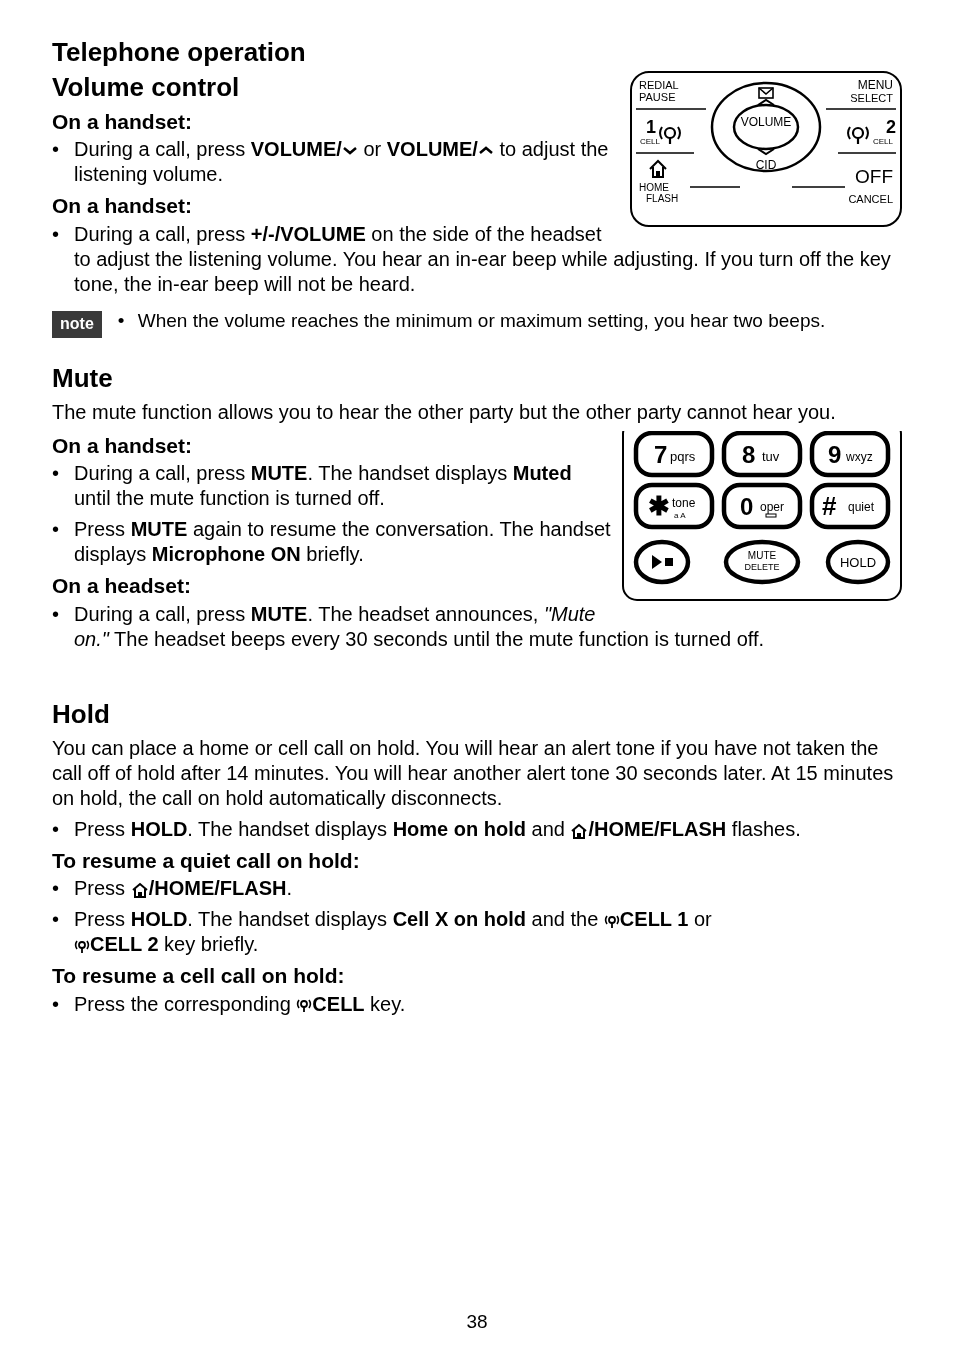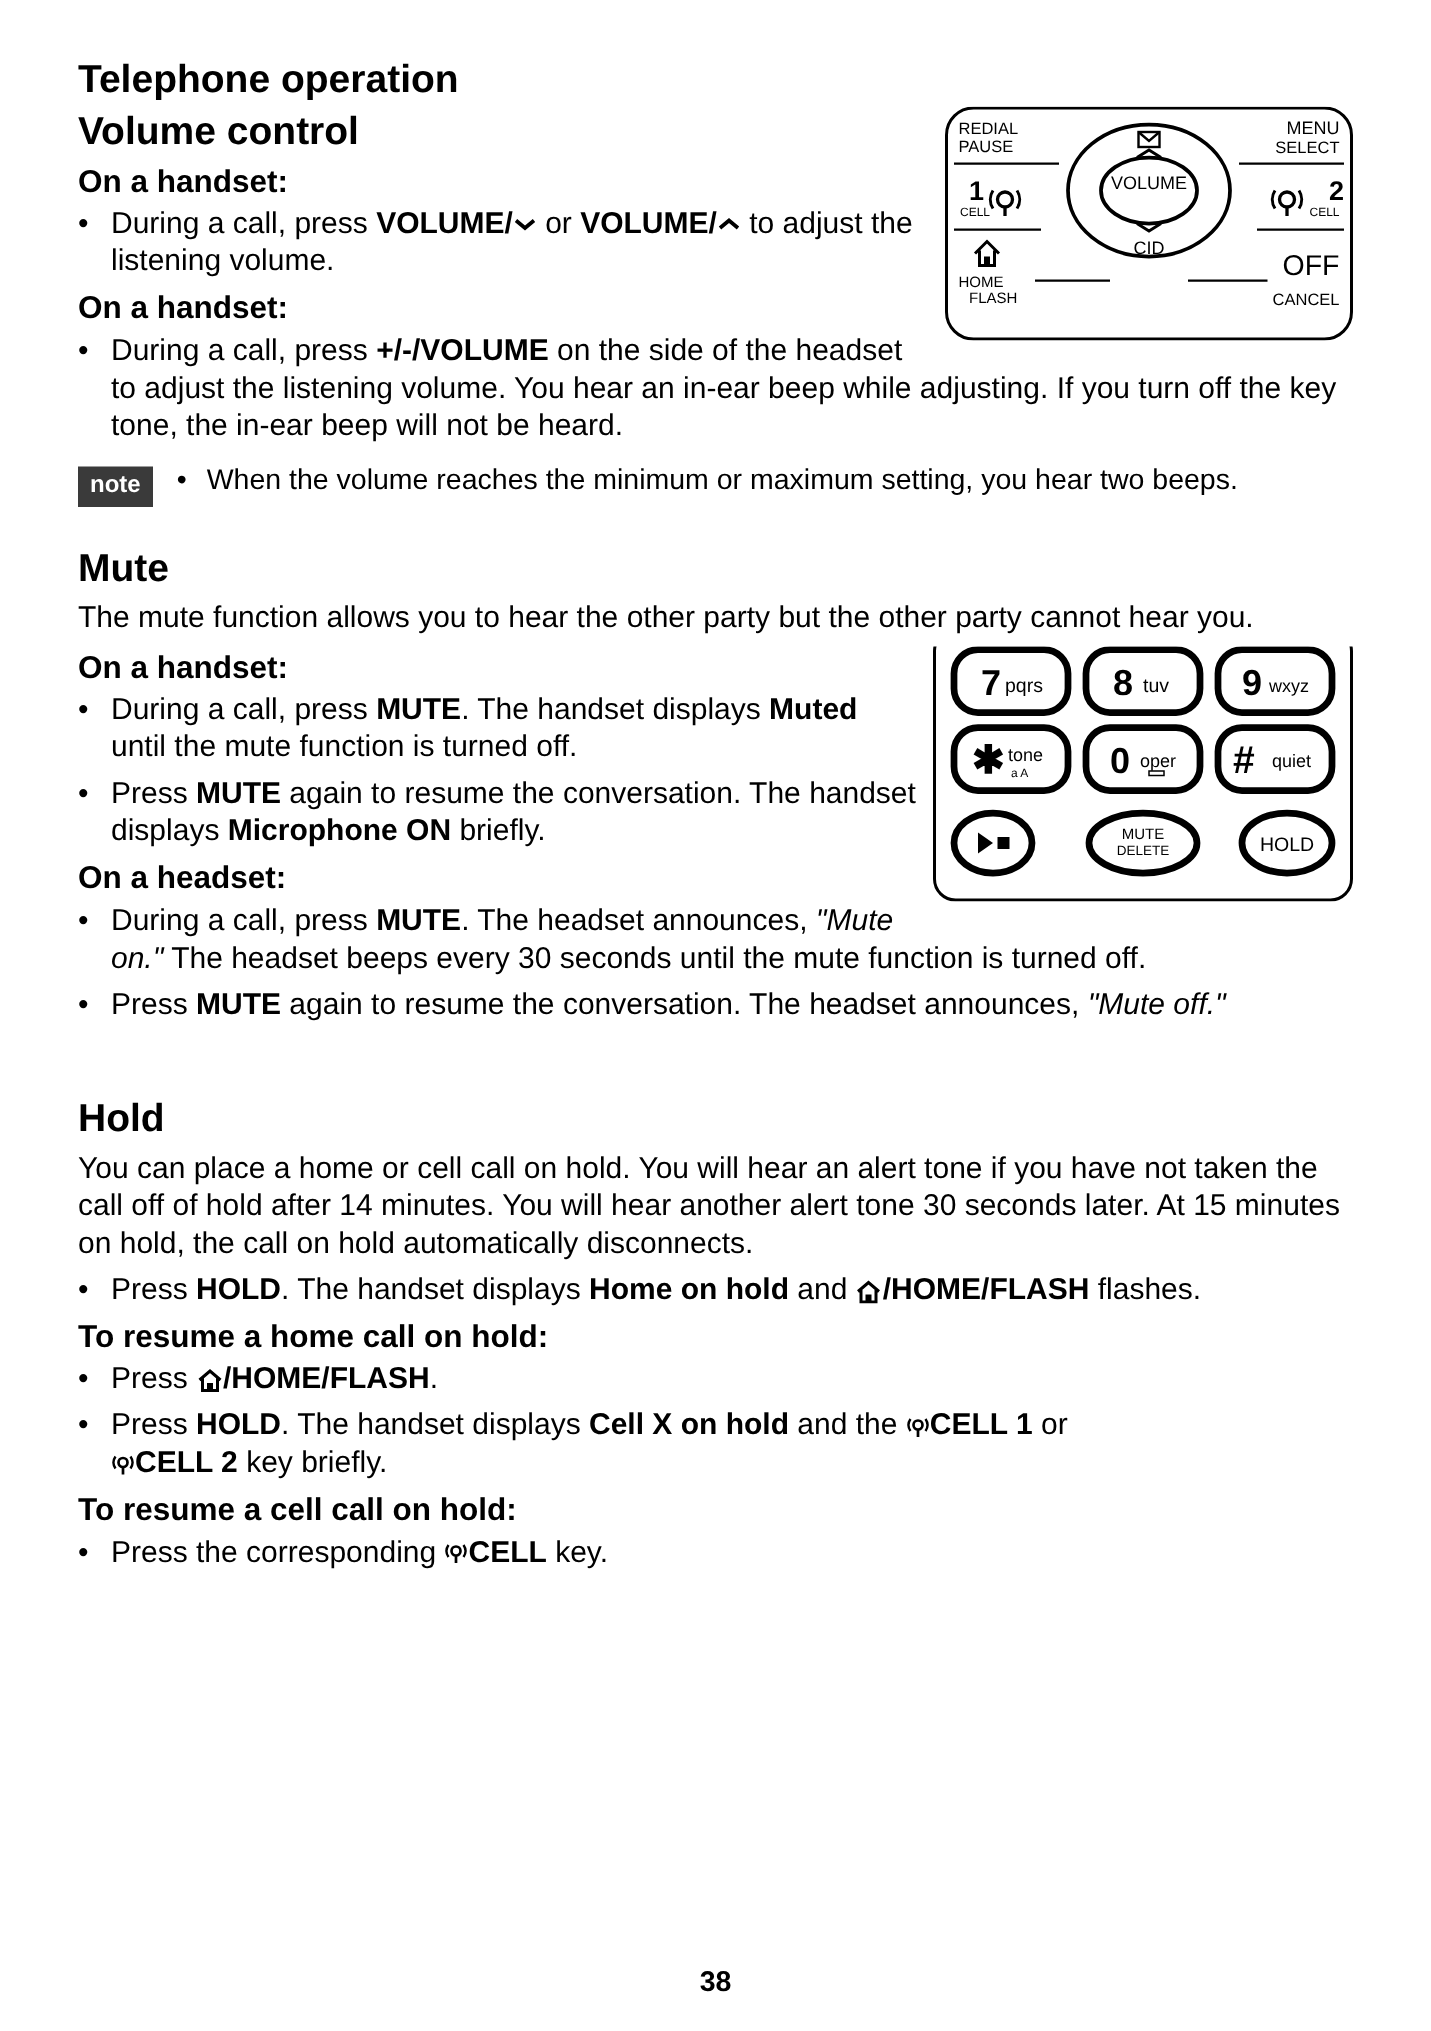--- a/index.html
+++ b/index.html
@@ -23,21 +23,21 @@
     .note-row { display: flex; align-items: flex-start; margin-top: 6px; margin-bottom: 2px; }
     .note-badge {
       background: #3a3a3a; color: #fff; font-weight: bold; font-size: 16px;
       padding: 3px 8px 4px 8px; margin-right: 16px; flex-shrink: 0; margin-top: 2px;
     }
     .note-list { list-style: none; }
     .note-list li { font-size: 19px; position: relative; padding-left: 20px; margin-bottom: 4px; }
     .note-list li:before { content: "•"; position: absolute; left: 0; top: 0; }
     .b { font-weight: bold; }
     .it { font-style: italic; }
-    .pagenum { position: absolute; bottom: 20px; left: 0; right: 0; text-align: center; font-size: 19px; font-weight: bold; }
+    .pagenum { position: absolute; bottom: 20px; left: 0; right: 0; text-align: center; font-size: 19px; }
     .fig {
       float: right; margin-left: 10px; margin-bottom: 8px;
     }
     .fig1 { width: 272px; height: 156px; }
     .fig2 { width: 280px; height: 182px; margin-top: -12px; }
     svg text { font-family: Arial, Helvetica, sans-serif; }
     .content-row { overflow: hidden; }
     .spacer { height: 16px; }
   </style>
 </head>
@@ -188,41 +188,38 @@
       </li>
       <li>
         <span>Press </span><span class="b">MUTE</span><span> again to resume the conversation. The handset displays </span><span class="b">Microphone ON</span><span> briefly.</span>
       </li>
     </ul>
     <h3>On a headset:</h3>
     <ul class="bullet-list">
       <li>
         <span>During a call, press </span><span class="b">MUTE</span><span>. The headset announces, </span><span class="it">"Mute on."</span><span> The headset beeps every 30 seconds until the mute function is turned off.</span>
       </li>
-      <li>
-        <span>Press </span><span class="b">MUTE</span><span> again to resume the conversation. The headset announces, </span><span class="it">"Mute off."</span>
-      </li>
     </ul>
   </div>
 </div>
 
 <div class="spacer"></div>
 
 <div class="section">
   <h2>Hold</h2>
   <p class="body-text">You can place a home or cell call on hold. You will hear an alert tone if you have not taken the call off of hold after 14 minutes. You will hear another alert tone 30 seconds later. At 15 minutes on hold, the call on hold automatically disconnects.</p>
   <ul class="bullet-list">
     <li>
       <span>Press </span><span class="b">HOLD</span><span>. The handset displays </span><span class="b">Home on hold</span><span> and </span><svg width="18" height="16" style="vertical-align:middle">
           <path d="M2 8 L9 2 L16 8 M4 7 L4 15 L14 15 L14 7" fill="none" stroke="#000" stroke-width="2"></path>
           <rect x="7" y="10" width="4" height="5" fill="#000"></rect>
         </svg><span class="b">/HOME/FLASH</span><span> flashes.</span>
     </li>
   </ul>
-  <h3>To resume a home call on hold:</h3>
+  <h3>To resume a quiet call on hold:</h3>
   <ul class="bullet-list">
     <li>
       <span>Press </span><svg width="18" height="16" style="vertical-align:middle">
           <path d="M2 8 L9 2 L16 8 M4 7 L4 15 L14 15 L14 7" fill="none" stroke="#000" stroke-width="2"></path>
           <rect x="7" y="10" width="4" height="5" fill="#000"></rect>
         </svg><span class="b">/HOME/FLASH</span><span>.</span>
     </li>
   </ul>
   <ul class="bullet-list">
     <li>

